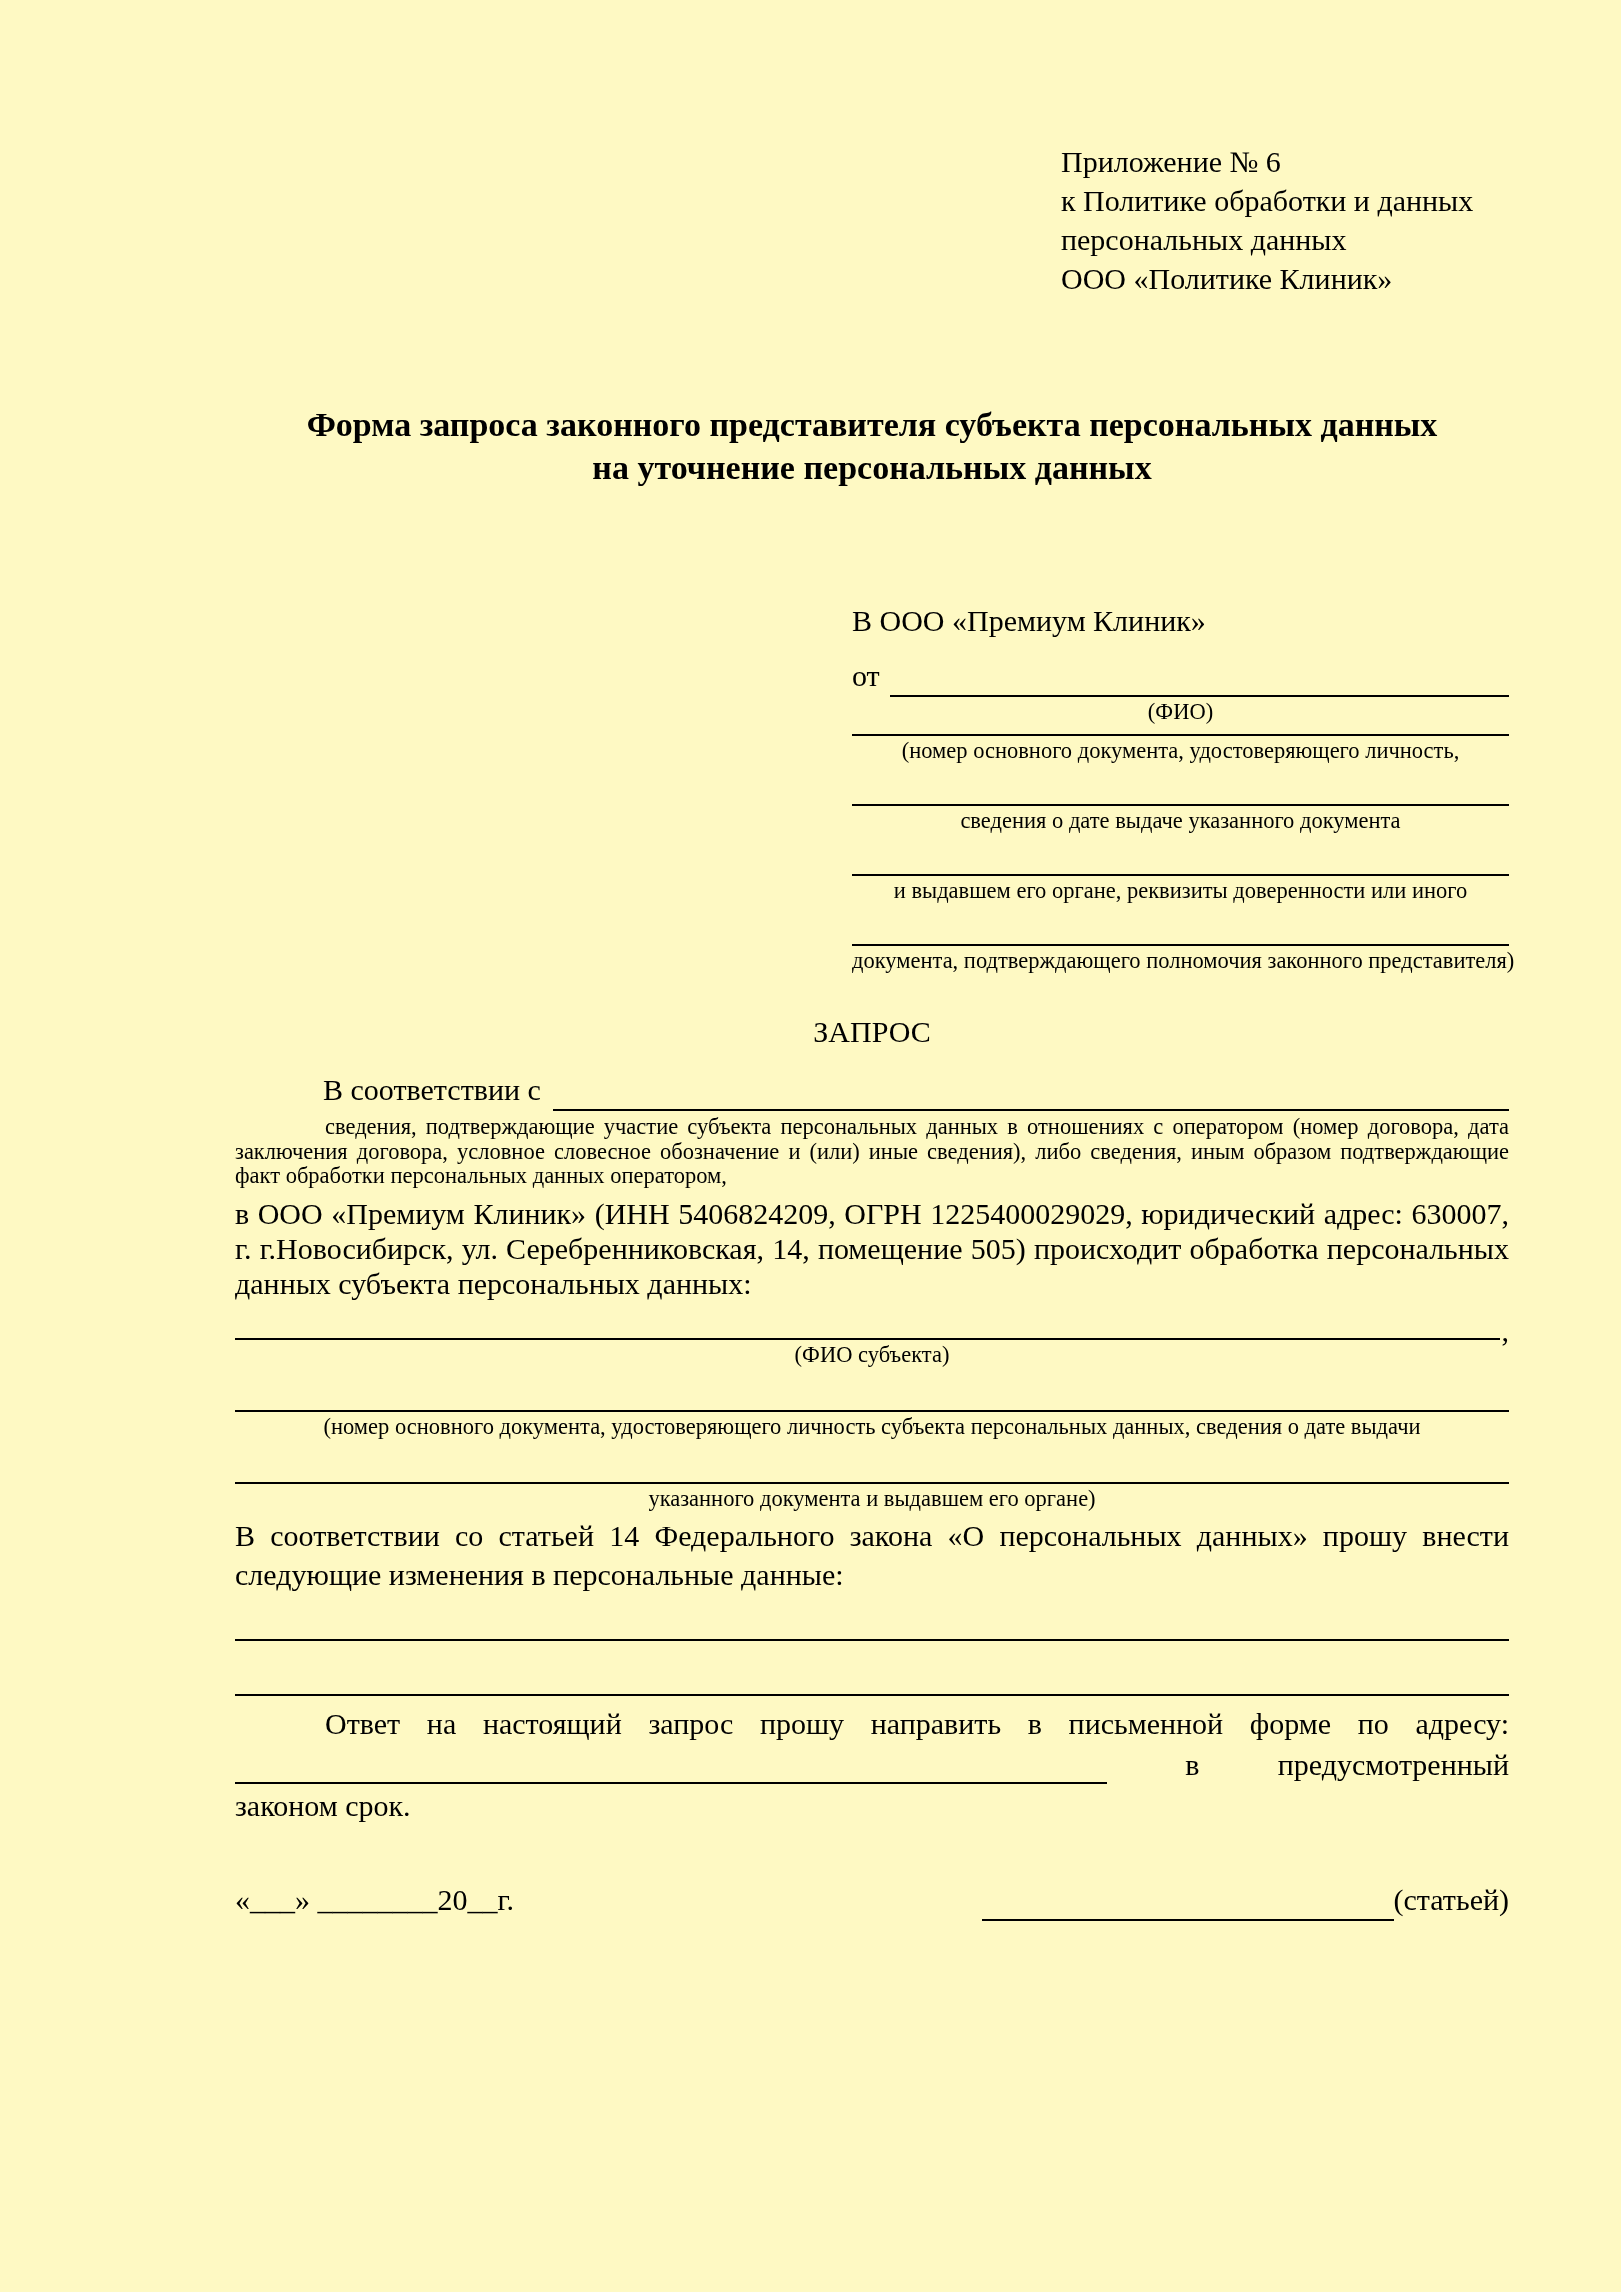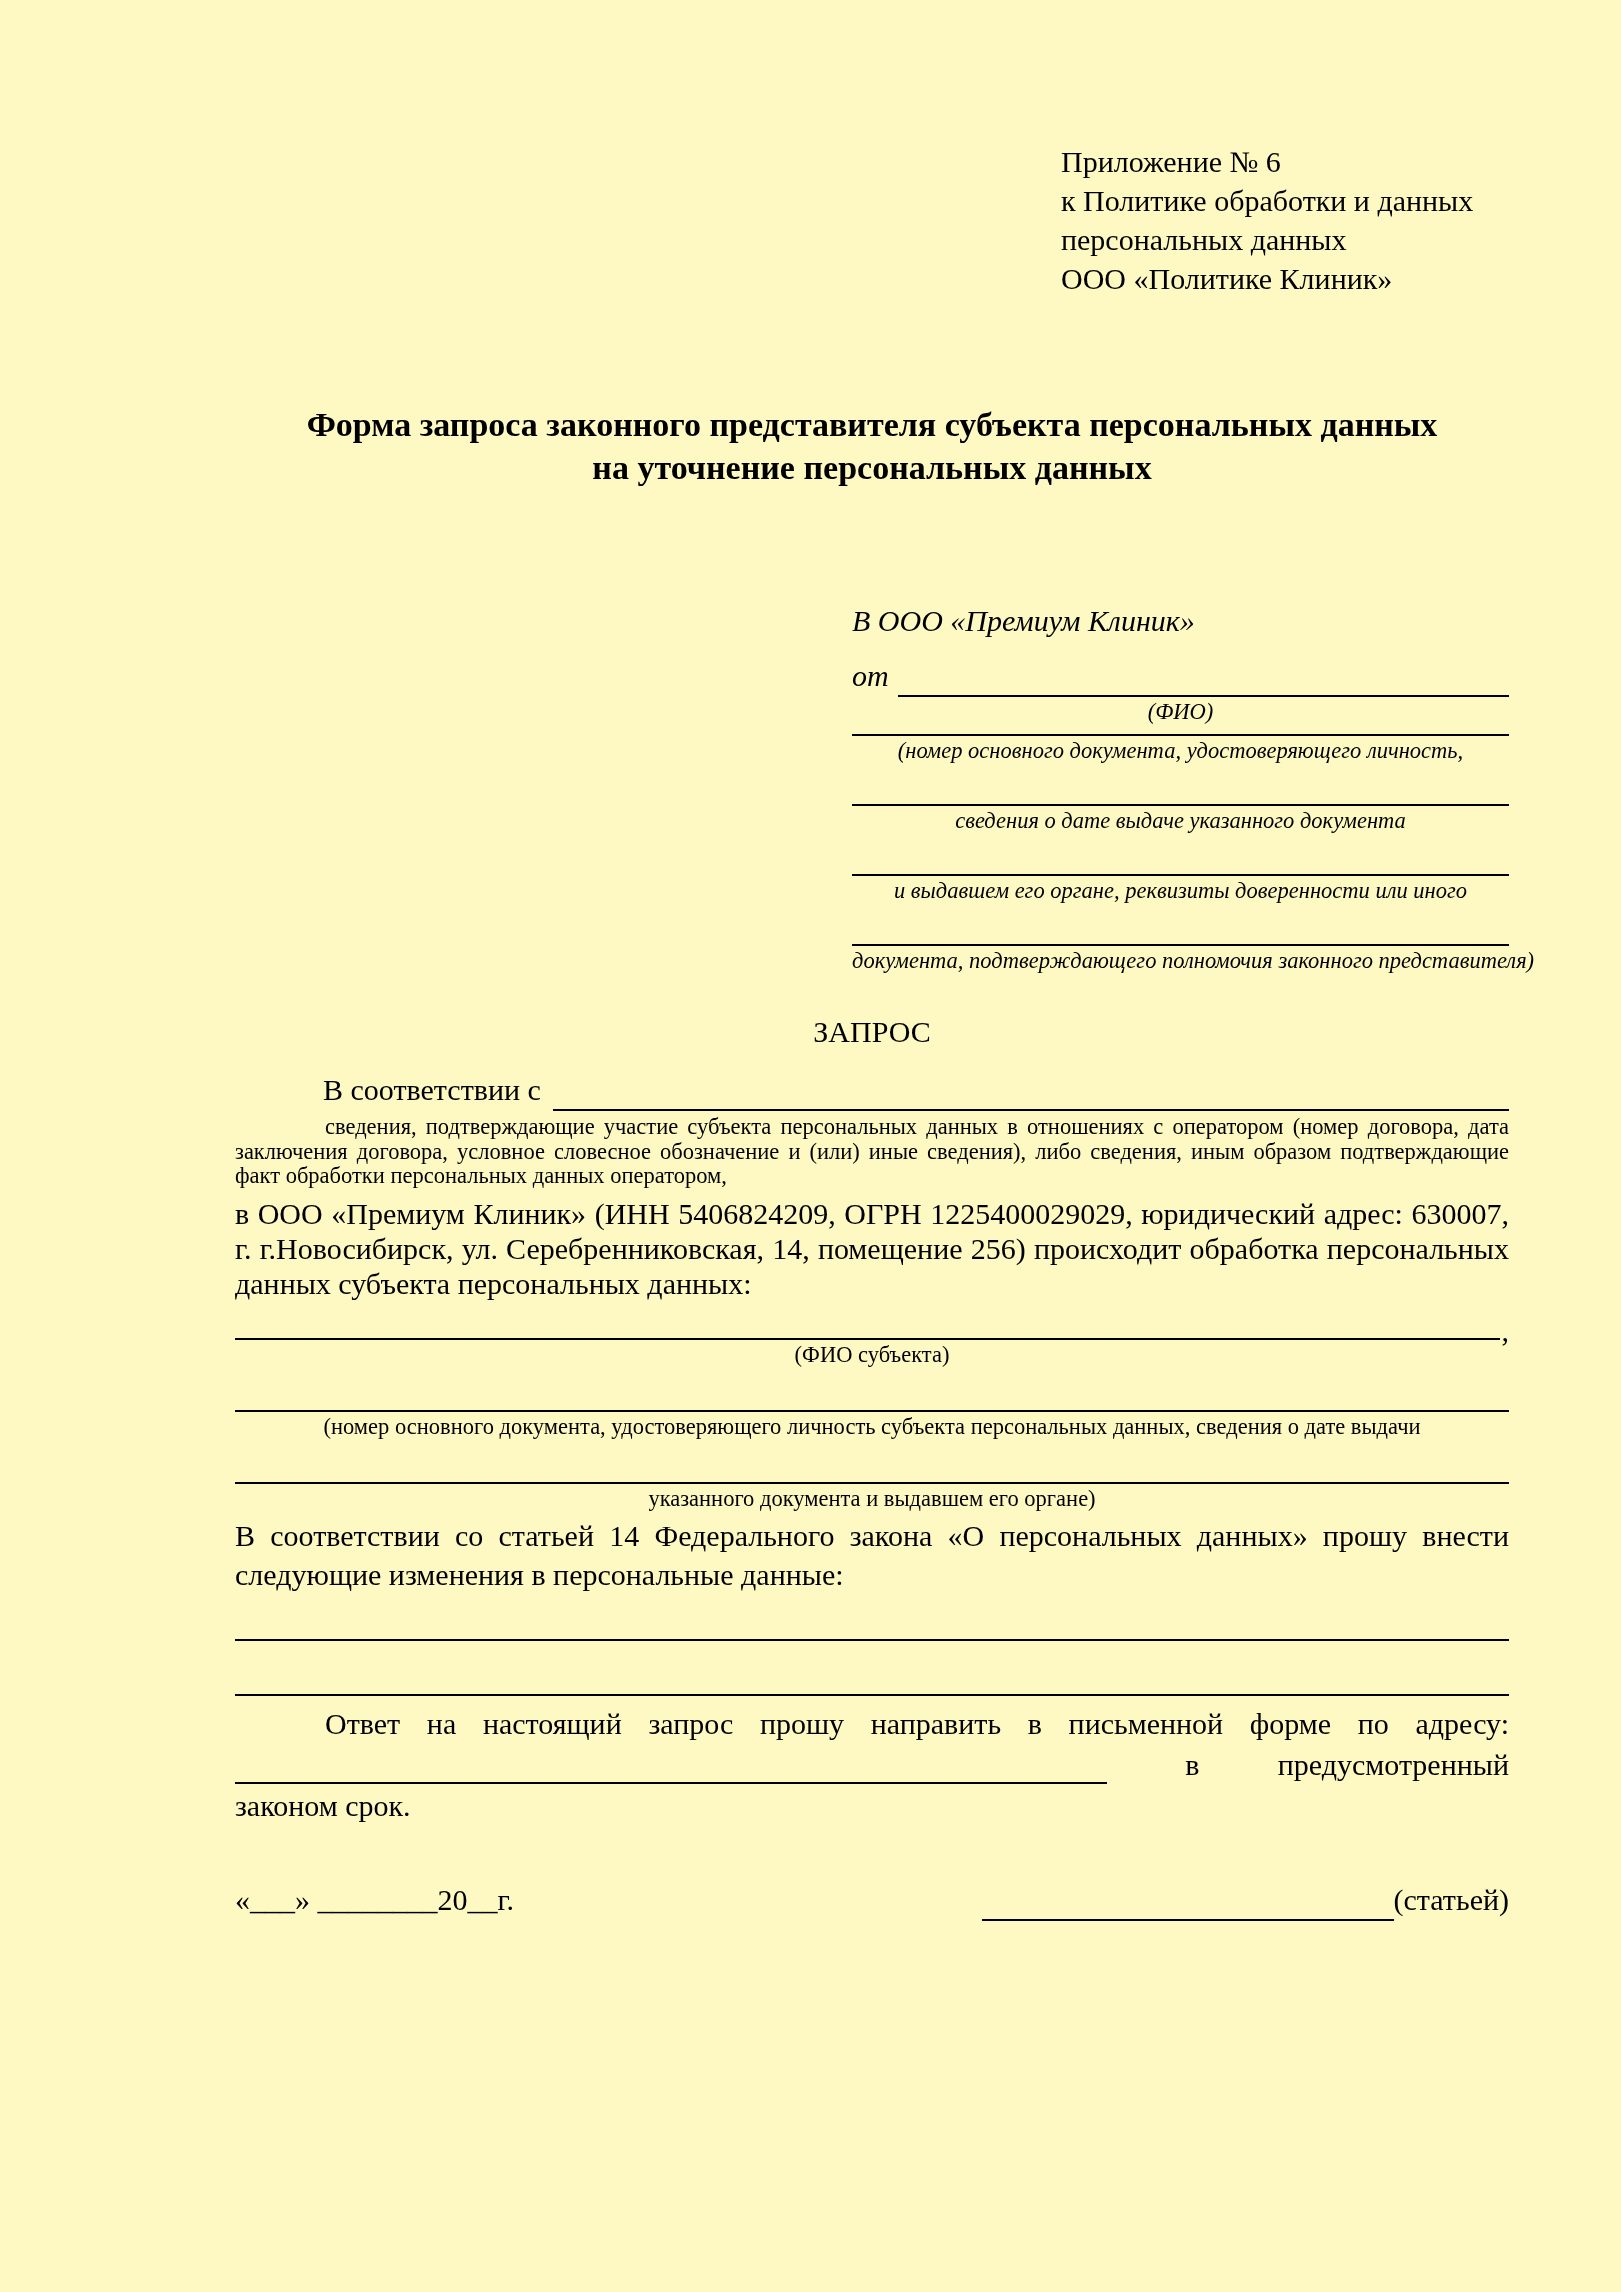--- a/index.html
+++ b/index.html
@@ -24,21 +24,21 @@
   
   .doc-title {
     margin-top: 105px;
     text-align: center;
     font-weight: bold;
     font-size: 34px;
     line-height: 43px;
   }
 
   
-  .addressee { margin-top: 110px; margin-left: 617px; width: 657px; font-style: italic; }
+  .addressee { margin-top: 110px; margin-left: 617px; width: 657px; }
   .addr-to { line-height: 43px; white-space: nowrap; }
   .from-row { display: flex; align-items: stretch; height: 43px; margin-top: 11.8px; }
   .from-row .lbl { align-self: center; padding-right: 9.8px; }
   .fill { flex: 1 1 auto; border-bottom: 2px solid #000; }
   .cap {
     font-size: 22.5px;
     line-height: 29px;
     text-align: center;
     white-space: nowrap;
   }
@@ -131,21 +131,21 @@
 
   <div class="zapros">ЗАПРОС</div>
 
   <div class="accord-row">
     <span class="lbl">В соответствии с</span>
     <div class="fill"></div>
   </div>
 
   <p class="smallnote">сведения, подтверждающие участие субъекта персональных данных в отношениях с оператором (номер договора, дата заключения договора, условное словесное обозначение и (или) иные сведения), либо сведения, иным образом подтверждающие факт обработки персональных данных оператором,</p>
 
-  <p class="para">в ООО «Премиум Клиник» (ИНН 5406824209, ОГРН 1225400029029, юридический адрес: 630007, г. г.Новосибирск, ул. Серебренниковская, 14, помещение 256) происходит обработка персональных данных субъекта персональных данных:</p>
+  <p class="para">в ООО «Премиум Клиник» (ИНН 5406824209, ОГРН 1225400029029, юридический адрес: 630007, г. г.Новосибирск, ул. Серебренниковская, 14, помещение 505) происходит обработка персональных данных субъекта персональных данных:</p>
 
   <div class="subject-row">
     <div class="fill"></div>
     <span class="comma">,</span>
   </div>
   <div class="cap">(ФИО субъекта)</div>
 
   <div class="blank h42"></div>
   <div class="cap">(номер основного документа, удостоверяющего личность субъекта персональных данных, сведения о дате выдачи</div>
 

